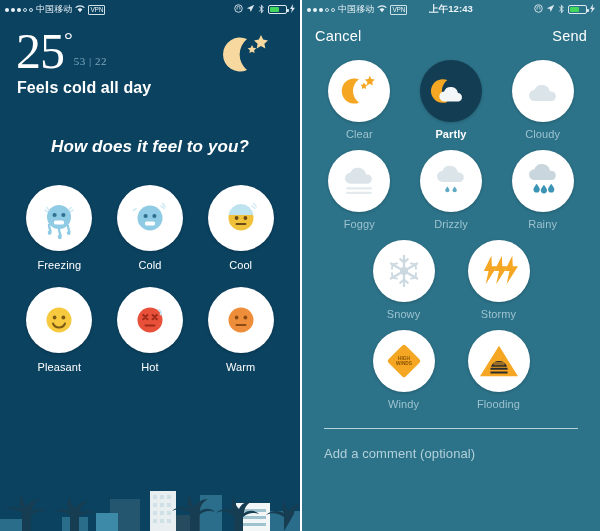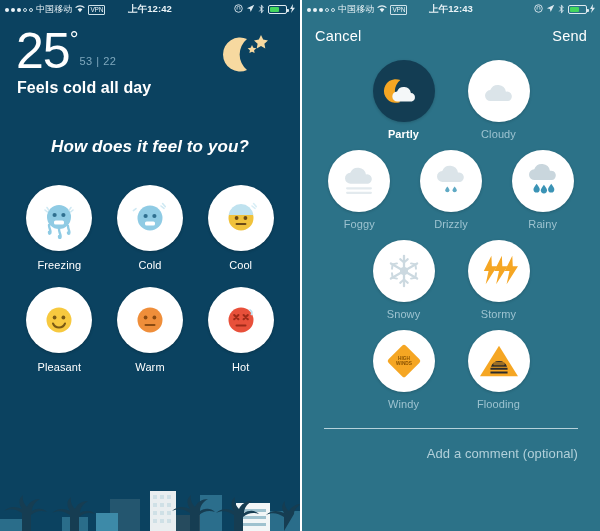--- a/index.html
+++ b/index.html
@@ -70,20 +70,21 @@
     padding: 0 12px; gap: 10px;
   }
   .loc-title { color: #ffffff; font-size: 14px; letter-spacing: .2px; }
   .bell { margin-left: auto; }
 
   
   .temp-block {
     display: flex; align-items: flex-start;
     padding: 8px 16px 0 16px;
     position: relative;
+    font-family: Liberation Serif, serif;
   }
   .temp-main { display: flex; align-items: flex-start; }
   .temp-value {
     color: #ffffff; font-size: 50px; line-height: 48px;
     font-weight: 300; letter-spacing: -1px;
   }
   .temp-deg { color: #ffffff; font-size: 22px; line-height: 22px; font-weight: 300; margin-top: 2px; }
   .temp-hilo {
     color: #7fa8bd; font-size: 11px; margin-left: 1px; margin-top: 28px;
     letter-spacing: .5px;
@@ -136,21 +137,21 @@
   }
   .cond-circle.selected { background: #133d53; }
   .cond-label {
     font-size: 11px; margin-top: 6px; color: #9dc3d0; letter-spacing: .1px;
   }
   .cond-label.selected { color: #ffffff; font-weight: bold; }
 
   .comment-area { padding: 8px 22px 0 22px; }
   .divider { height: 1px; background: #cfe3ea; opacity: .85; }
   .comment-placeholder {
-    color: #b2d0da; font-size: 13px; margin-top: 17px; letter-spacing: .1px; text-align: right;
+    color: #b2d0da; font-size: 13px; margin-top: 17px; letter-spacing: .1px;
   }
 </style>
 </head>
 <body>
 
 <div class="screens">
 
   <div class="phone-left">
 
     <div class="statusbar">
@@ -164,21 +165,20 @@
         </span>
         <span class="carrier">中国移动</span>
         <span class="wifi">
           <svg width="10" height="8" viewBox="0 0 10 8">
               <path d="M5 7.2 L2.6 4.3 a3.8 3.8 0 0 1 4.8 0 Z" fill="#eaf3f7"></path>
               <path d="M0.6 2.6 a6.4 6.4 0 0 1 8.8 0" stroke="#eaf3f7" stroke-width="1.1" fill="none"></path>
             </svg>
         </span>
         <span class="vpn-badge">VPN</span>
       </div>
-      <div class="sb-center">上午12:42</div>
       <div class="sb-right">
         <span>
           <svg width="9" height="9" viewBox="0 0 10 10">
               <circle cx="5" cy="5" r="4.2" fill="none" stroke="#dfeaf0" stroke-width="1"></circle>
               <path d="M3.4 6.2 v-2 a1.6 1.6 0 0 1 3.2 0 v2" fill="none" stroke="#dfeaf0" stroke-width=".9"></path>
             </svg>
         </span>
         <span>
           <svg width="9" height="9" viewBox="0 0 10 10">
               <path d="M9.2.8 1 4.6l3.3.9.9 3.3z" fill="#dfeaf0"></path>
@@ -270,39 +270,39 @@
               <circle cx="26.4" cy="19.5" r="1.9" fill="#7a5a14"></circle>
             <path d="M16 25.5a6.5 6.5 0 0 0 12 0" stroke="#7a5a14" stroke-width="2" fill="none" stroke-linecap="round"></path>
           </svg>
         </div>
         <div class="mood-label">Pleasant</div>
       </div>
 
       <div class="mood-cell">
         <div class="mood-circle">
           <svg width="44" height="44" viewBox="0 0 44 44">
+            <circle cx="22" cy="22" r="12.5" fill="#e8503a"></circle>
+            <path d="M15.2 17l4.2 4.2M19.4 17l-4.2 4.2M24.6 17l4.2 4.2M28.8 17l-4.2 4.2" stroke="#9e2a18" stroke-width="2.1" stroke-linecap="round"></path>
+            <line x1="17.5" y1="27.5" x2="26.5" y2="27.5" stroke="#9e2a18" stroke-width="2" stroke-linecap="round"></line>
+            <path d="M31 12c1.8 1.2 2.6 3 1.4 4.4" stroke="#bfe2ef" stroke-width="1.7" fill="none" stroke-linecap="round"></path>
+          </svg>
+        </div>
+        <div class="mood-label">Hot</div>
+      </div>
+
+      <div class="mood-cell">
+        <div class="mood-circle">
+          <svg width="44" height="44" viewBox="0 0 44 44">
             <circle cx="22" cy="22" r="12.5" fill="#ef8e3a"></circle>
             <circle cx="17.6" cy="19.5" r="1.9" fill="#8a4a11"></circle>
               <circle cx="26.4" cy="19.5" r="1.9" fill="#8a4a11"></circle>
             <line x1="17.5" y1="27" x2="26.5" y2="27" stroke="#8a4a11" stroke-width="2" stroke-linecap="round"></line>
           </svg>
         </div>
         <div class="mood-label">Warm</div>
-      </div>
-
-      <div class="mood-cell">
-        <div class="mood-circle">
-          <svg width="44" height="44" viewBox="0 0 44 44">
-            <circle cx="22" cy="22" r="12.5" fill="#e8503a"></circle>
-            <path d="M15.2 17l4.2 4.2M19.4 17l-4.2 4.2M24.6 17l4.2 4.2M28.8 17l-4.2 4.2" stroke="#9e2a18" stroke-width="2.1" stroke-linecap="round"></path>
-            <line x1="17.5" y1="27.5" x2="26.5" y2="27.5" stroke="#9e2a18" stroke-width="2" stroke-linecap="round"></line>
-            <path d="M31 12c1.8 1.2 2.6 3 1.4 4.4" stroke="#bfe2ef" stroke-width="1.7" fill="none" stroke-linecap="round"></path>
-          </svg>
-        </div>
-        <div class="mood-label">Hot</div>
       </div>
 
     </div>
 
     <svg class="skyline" viewBox="0 0 300 62" preserveAspectRatio="none">
       <rect x="110" y="30" width="30" height="32" fill="#24566f"></rect>
       <rect x="150" y="22" width="26" height="40" fill="#e9eef0"></rect>
       <rect x="200" y="26" width="22" height="36" fill="#2b6e8c"></rect>
       <rect x="236" y="34" width="34" height="28" fill="#f2f6f7"></rect>
       <rect x="96" y="44" width="22" height="18" fill="#3d8aa8"></rect>
@@ -390,20 +390,30 @@
 
     <div class="navbar-right">
       <span class="nav-btn">Cancel</span>
       <span class="nav-btn">Send</span>
     </div>
 
     <div class="cond-rows">
 
       <div class="cond-row">
         <div class="cond-cell">
+          <div class="cond-circle">
+            <svg width="40" height="36" viewBox="0 0 44 40">
+              <path d="M22 7a14 14 0 1 0 0 26A16 16 0 0 1 22 7z" fill="#f5a623"></path>
+              <path d="M34 3l1.7 3.6 3.9.6-2.9 2.7.7 3.9-3.4-1.9-3.4 1.9.7-3.9-2.9-2.7 3.9-.6z" fill="#f5a623"></path>
+              <path d="M27.5 10.5l1.2 2.4 2.7.4-2 1.9.5 2.7-2.4-1.3-2.4 1.3.5-2.7-2-1.9 2.7-.4z" fill="#f5a623"></path>
+            </svg>
+          </div>
+          <div class="cond-label">Clear</div>
+        </div>
+        <div class="cond-cell">
           <div class="cond-circle selected">
             <svg width="42" height="34" viewBox="0 0 46 36">
               <path d="M19 6a13 13 0 1 0 0 24A15 15 0 0 1 19 6z" fill="#f5a623"></path>
               <path d="M31.5 29.5H16a5.5 5.5 0 0 1-.6-11 8 8 0 0 1 15.2 1.6 4.8 4.8 0 0 1 .9 9.4z" fill="#f4f7f8"></path>
             </svg>
           </div>
           <div class="cond-label selected">Partly</div>
         </div>
         <div class="cond-cell">
           <div class="cond-circle">

